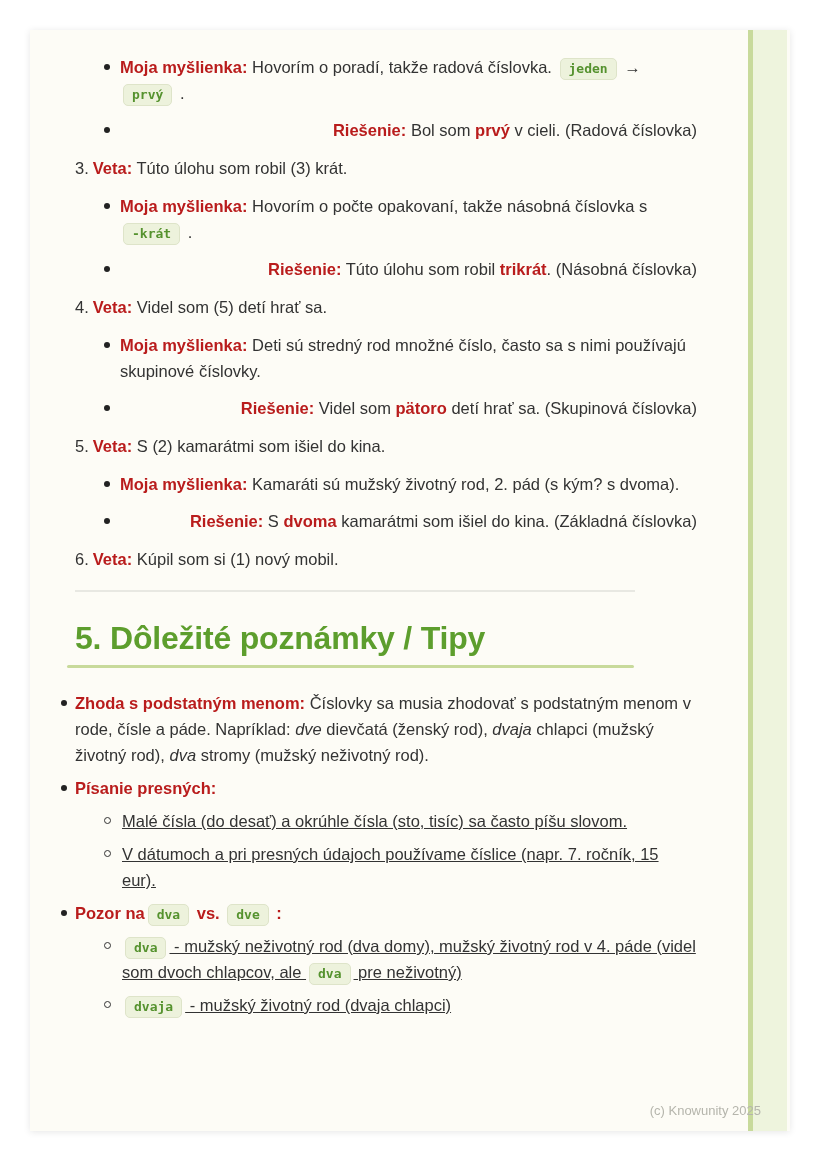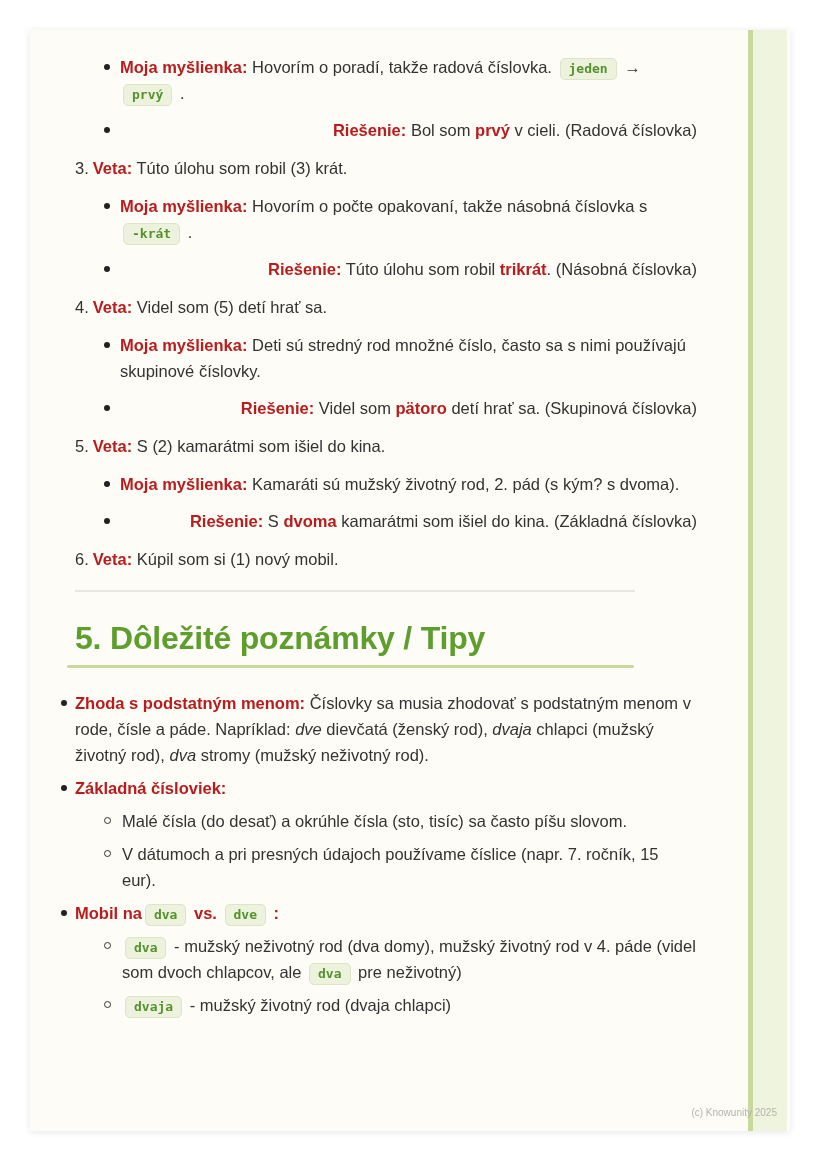--- a/index.html
+++ b/index.html
@@ -63,21 +63,21 @@
     background:var(--underline-green,#c8da9b);
     margin:9px 0 0 -8px;border-radius:2px;
   }
   
   ul.tips{list-style:none;margin:22px 0 0 0;padding:0;}
   ul.tips>li{position:relative;margin-bottom:7px;}
   ul.tips>li::before{
     content:'';position:absolute;left:-14px;top:10px;
     width:6px;height:6px;border-radius:50%;background:#222;
   }
-  ul.sublist{list-style:none;margin:7px 0 0 0;padding:0 0 0 47px;}
+  ul.sublist{list-style:none;margin:7px 0 0 0;padding:0 0 0 47px;text-decoration:underline;}
   ul.sublist>li{position:relative;margin-bottom:7px;}
   ul.sublist>li::before{
     content:'';position:absolute;left:-18px;top:9px;
     width:5px;height:5px;border-radius:50%;
     border:1.5px solid #333;background:transparent;
   }
   
   .badge{
     font-family:"DejaVu Sans Mono",monospace;
     font-weight:bold;
@@ -85,22 +85,22 @@
     color:var(--badge-text,#55922e);
     background:var(--badge-bg,#edf2dc);
     border:1px solid var(--badge-border,#dee4c9);
     border-radius:5px;
     padding:3px 8px 4px;
     margin:0 3px;
     white-space:nowrap;
     display:inline-block;
   }
   .watermark{
-    position:absolute;right:13px;bottom:13px;
-    font-size:10px;
+    position:absolute;right:29px;bottom:13px;
+    font-size:13px;
     color:var(--watermark-gray,#b5b5ac);
     z-index:3;
   }
 </style>
 </head>
 <body>
 
 <div class="card">
   <div class="strip"></div>
   <div class="content">
@@ -136,24 +136,24 @@
           <p class="lead"><span class="num">6.</span><strong>Veta:</strong> Kúpil som si (1) nový mobil.</p>
           <ul class="blist">
           </ul>
         </div>
       </div>
     <hr class="divider">
     <h2 class="heading">5. Dôležité poznámky / Tipy</h2>
     <div class="underline"></div>
     <ul id="tips" class="tips">
         <li><strong>Zhoda s podstatným menom:</strong> Číslovky sa musia zhodovať s podstatným menom v rode, čísle a páde. Napríklad: <em>dve</em> dievčatá (ženský rod), <em>dvaja</em> chlapci (mužský životný rod), <em>dva</em> stromy (mužský neživotný rod).</li>
-        <li><strong>Základná čísloviek:</strong><ul class="sublist">
+        <li><strong>Písanie presných:</strong><ul class="sublist">
             <li>Malé čísla (do desať) a okrúhle čísla (sto, tisíc) sa často píšu slovom.</li>
             <li>V dátumoch a pri presných údajoch používame číslice (napr. 7. ročník, 15 eur).</li>
           </ul></li>
-        <li><strong>Mobil na</strong><code class="badge">dva</code><strong> vs. </strong><code class="badge">dve</code><strong> :</strong><ul class="sublist">
+        <li><strong>Pozor na</strong><code class="badge">dva</code><strong> vs. </strong><code class="badge">dve</code><strong> :</strong><ul class="sublist">
             <li><code class="badge">dva</code> - mužský neživotný rod (dva domy), mužský životný rod v 4. páde (videl som dvoch chlapcov, ale <code class="badge">dva</code> pre neživotný)</li>
             <li><code class="badge">dvaja</code> - mužský životný rod (dvaja chlapci)</li>
           </ul></li>
       </ul>
   </div>
   <div class="watermark">(c) Knowunity 2025</div>
 </div>
 
 </body></html>

